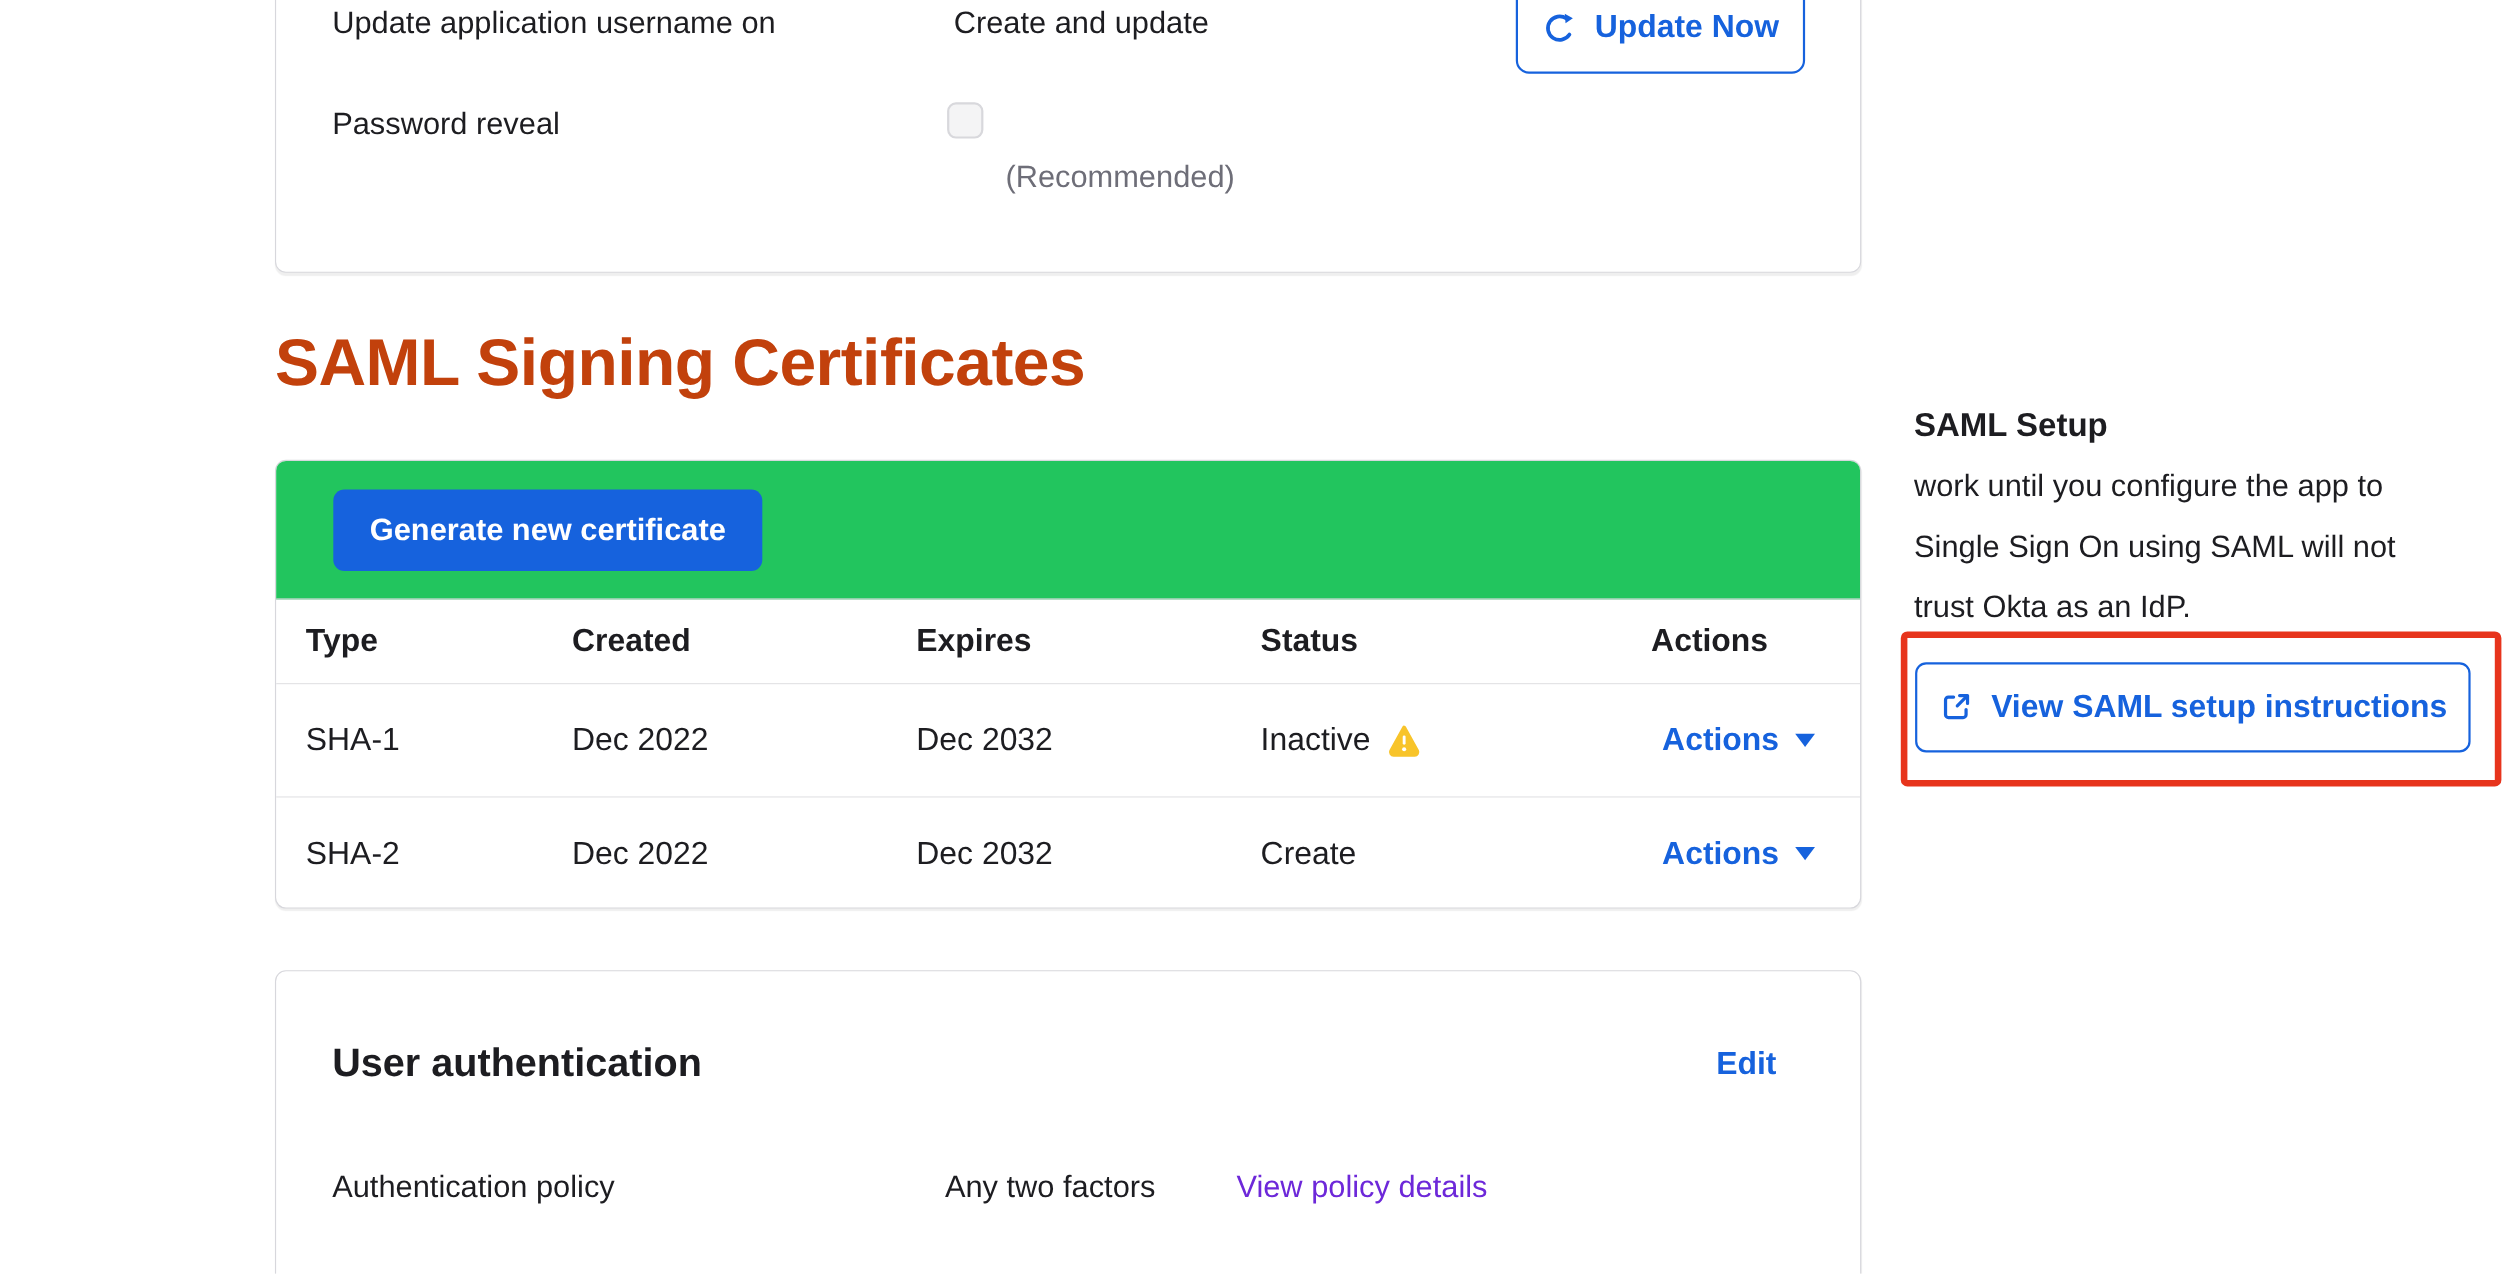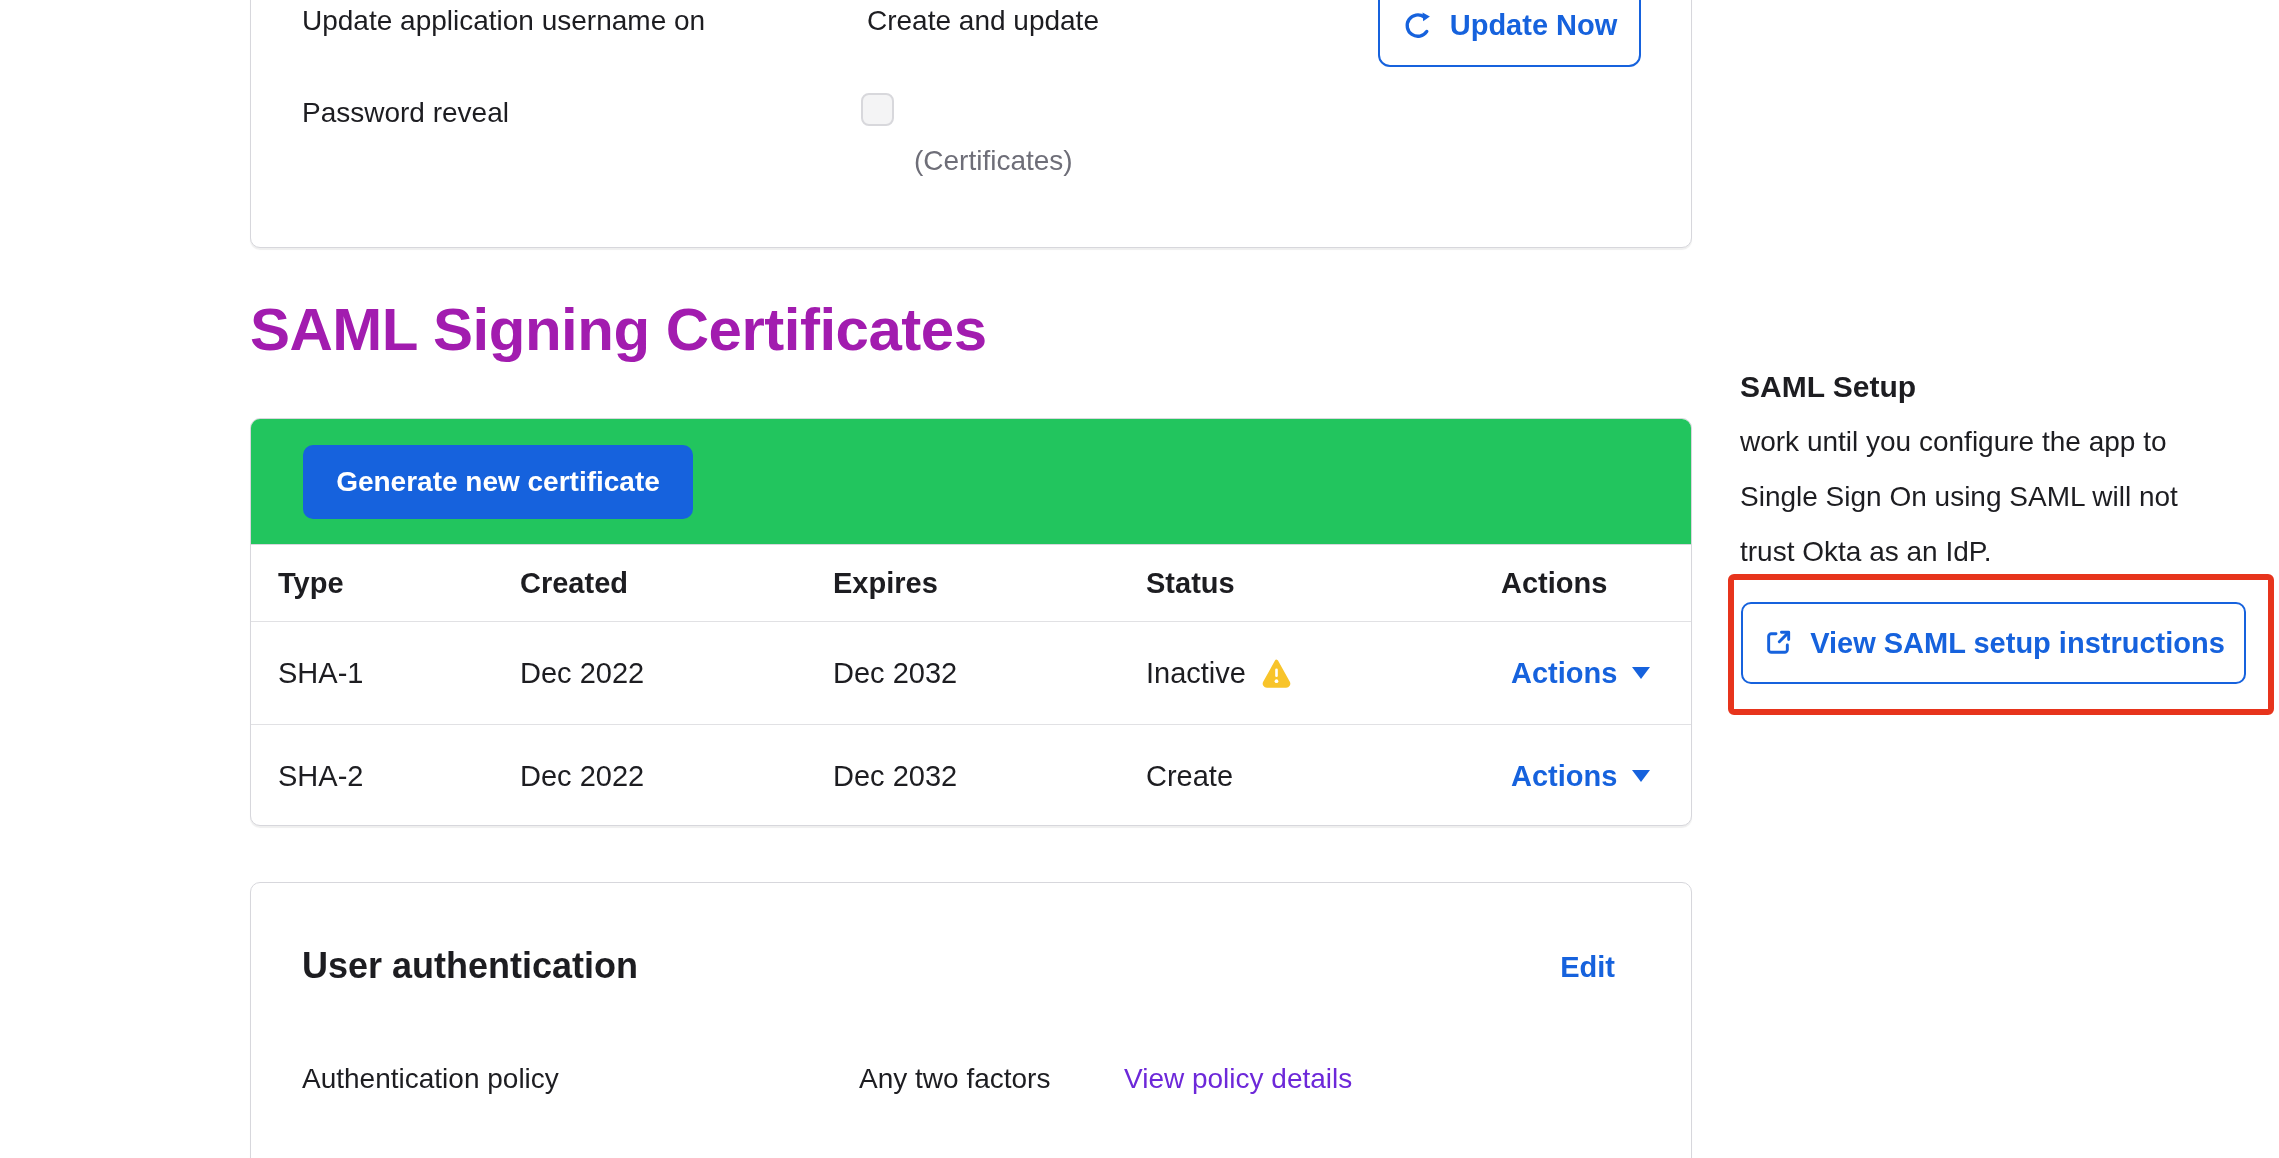--- a/index.html
+++ b/index.html
@@ -24,21 +24,21 @@
   }
   .update-now-btn { left:1127px; top:104px; width:263px; height:84px; }
   .top-card .row2-label { position:absolute; left:51px; top:218px; font-size:28px; }
   .checkbox {
     position:absolute; left:610px; top:214px; width:33px; height:33px;
     background:#f4f4f5; border:2px solid #d8d8dc; border-radius:8px;
   }
   .checkbox-text { position:absolute; left:663px; top:218px; font-size:28px; color:#6e6e78; }
   .checkbox-text-2 { position:absolute; left:663px; top:266px; font-size:28px; color:#6e6e78; }
   
-  .page-h2 { position:absolute; left:250px; top:295px; font-size:60px; font-weight:bold; letter-spacing:-0.5px; color:#a21caf; }
+  .page-h2 { position:absolute; left:250px; top:295px; font-size:60px; font-weight:bold; letter-spacing:-0.5px; color:#c2410c; }
   
   .cert-card { left:250px; top:418px; width:1442px; height:408px; overflow:hidden; }
   .cert-toolbar { height:126px; background:#22c55e; border-bottom:1px solid #d7d7dc; position:relative; }
   .btn-primary {
     position:absolute; left:52px; top:26px; width:390px; height:74px;
     background:#1662dd; color:#fff; border:none; border-radius:10px;
     font-family:"Liberation Sans", sans-serif; font-weight:bold; font-size:28px; cursor:pointer;
   }
   .tbl-row { display:flex; align-items:center;justify-content:flex-end; }
   .tbl-head { height:76px; font-weight:bold; }
@@ -80,21 +80,21 @@
         <svg class="icon-svg" width="32" height="32" viewBox="0 0 24 24">
           <path d="M18.6 16.8 A8 8 0 1 1 16.5 5.9" fill="none" stroke="#1662dd" stroke-width="2.5" stroke-linecap="round"></path>
           <polygon points="15.4,2.6 20.9,5.7 15.9,9.1" fill="#1662dd"></polygon>
         </svg>
       </span>
       <span>Update Now</span>
     </button>
 
     <div class="row2-label">Password reveal</div>
     <div class="checkbox"></div>
-    <div class="checkbox-text-2">(Certificates)</div>
+    <div class="checkbox-text-2">(Recommended)</div>
   </section>
 
   <h2 class="page-h2">SAML Signing Certificates</h2>
 
   <section class="card cert-card">
     <div class="cert-toolbar">
       <button class="btn-primary">Generate new certificate</button>
     </div>
 
     <div class="tbl-row tbl-head">

